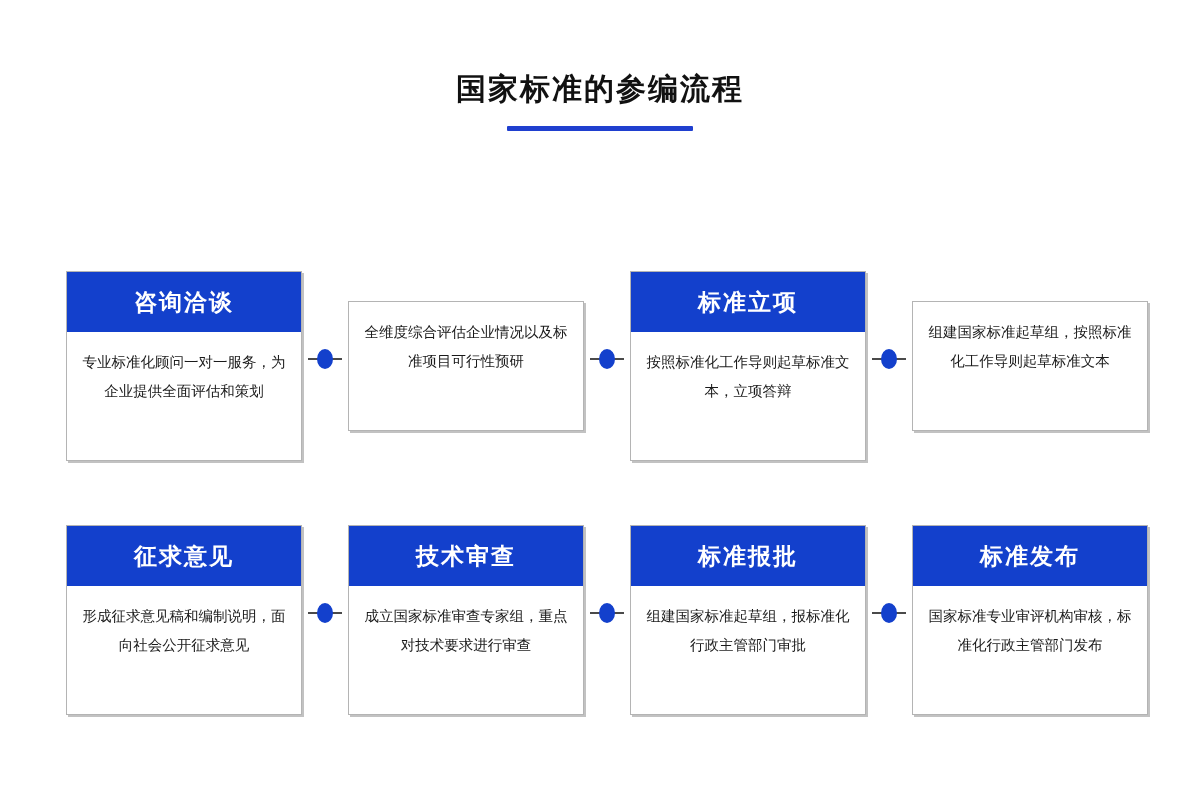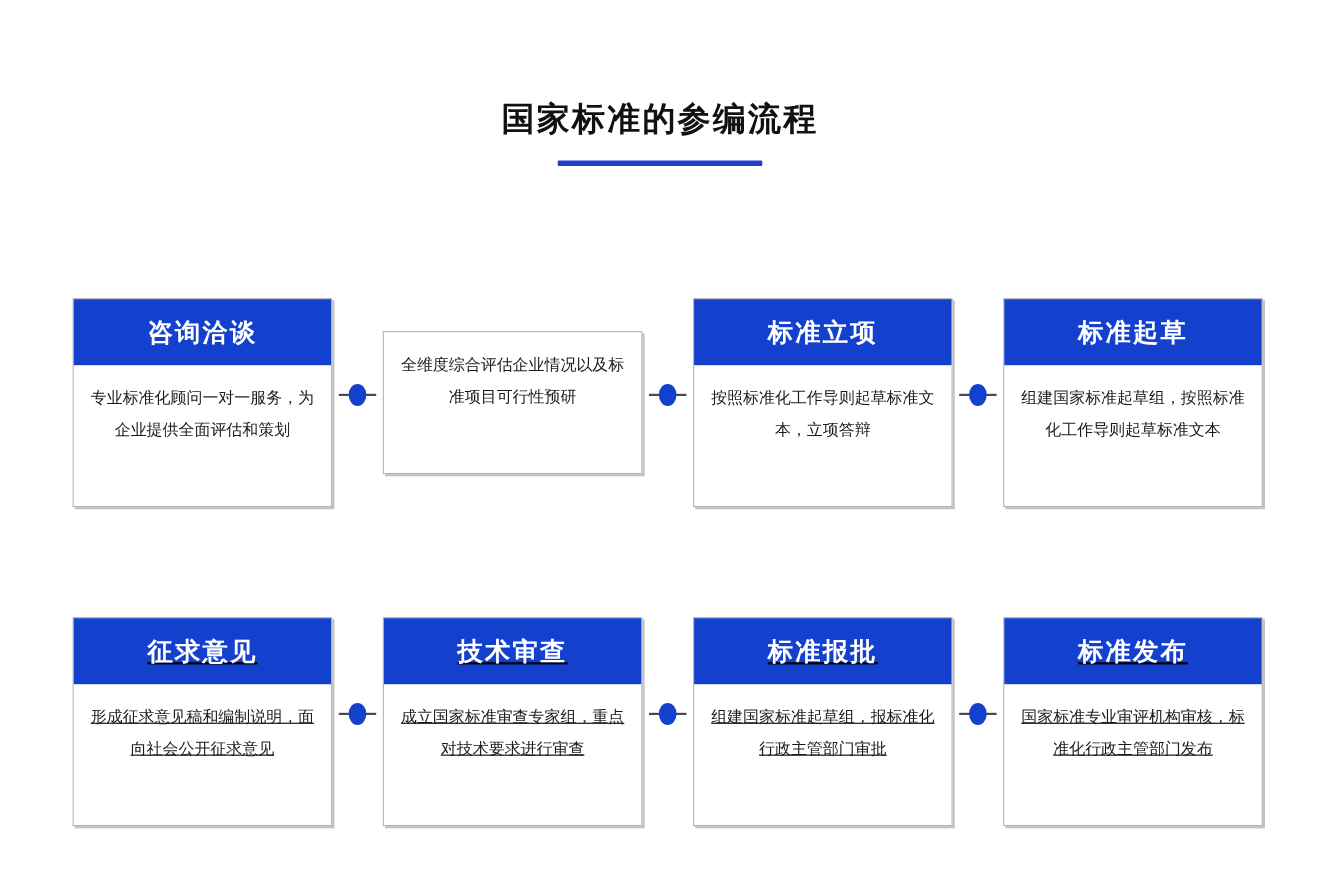--- a/index.html
+++ b/index.html
@@ -15,21 +15,20 @@
     position: relative;
   }
 
   
   .title-block {
     position: absolute;
     left: 0;
     top: 68px;
     width: 1200px;
     text-align: center;
-    margin-top: 20px;
   }
   .page-title {
     font-size: 30px;
     font-weight: bold;
     color: #111111;
     letter-spacing: 2px;
     line-height: 42px;
     white-space: nowrap;
   }
   .title-underline {
@@ -48,22 +47,21 @@
     width: 1084px;
   }
   .flow-row {
     position: relative;
     height: 196px;
     display: flex;
     flex-direction: row;
     align-items: center;
   }
   .flow-row.row-2 {
-    margin-top: 94px;
-    text-decoration: underline;
+    margin-top: 58px;
   }
 
   .card {
     width: 236px;
     box-sizing: border-box;
     background: #ffffff;
     border: 1px solid #b4b4b4;
     box-shadow: 2px 2px 0 rgba(120,120,120,0.45);
     display: flex;
     flex-direction: column;
@@ -150,21 +148,20 @@
       <div class="card-header">标准立项</div>
       <div class="card-body">按照标准化工作导则起草标准文本，立项答辩</div>
     </div>
 
     <div class="connector">
       <div class="conn-line"></div>
       <div class="conn-dot"></div>
     </div>
 
     <div class="card">
-      <div class="card-header">标准起草</div>
       <div class="card-body">组建国家标准起草组，按照标准化工作导则起草标准文本</div>
     </div>
 
   </div>
 
   <div class="flow-row row-2">
 
     <div class="card">
       <div class="card-header">征求意见</div>
       <div class="card-body">形成征求意见稿和编制说明，面向社会公开征求意见</div>

